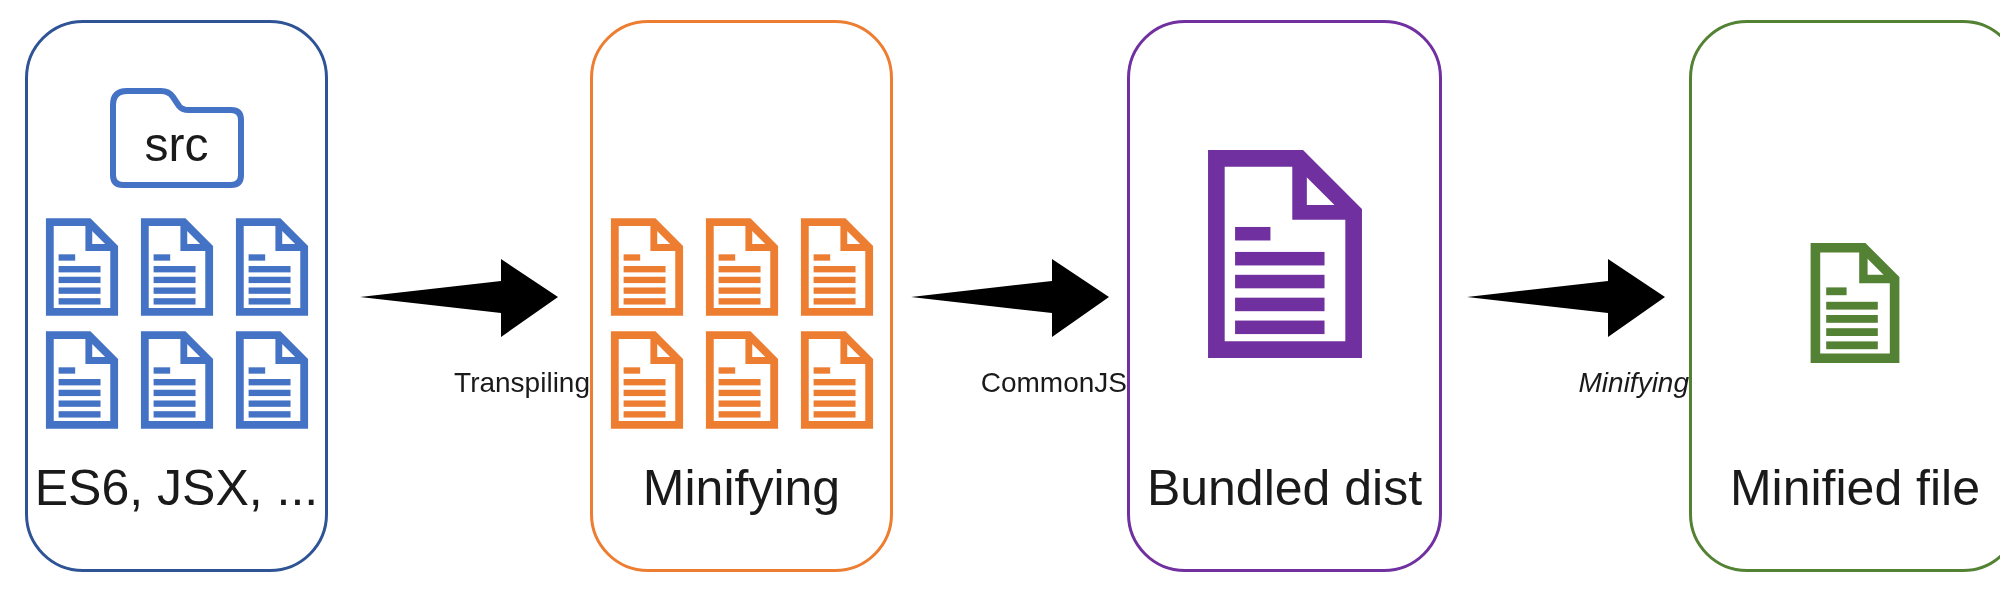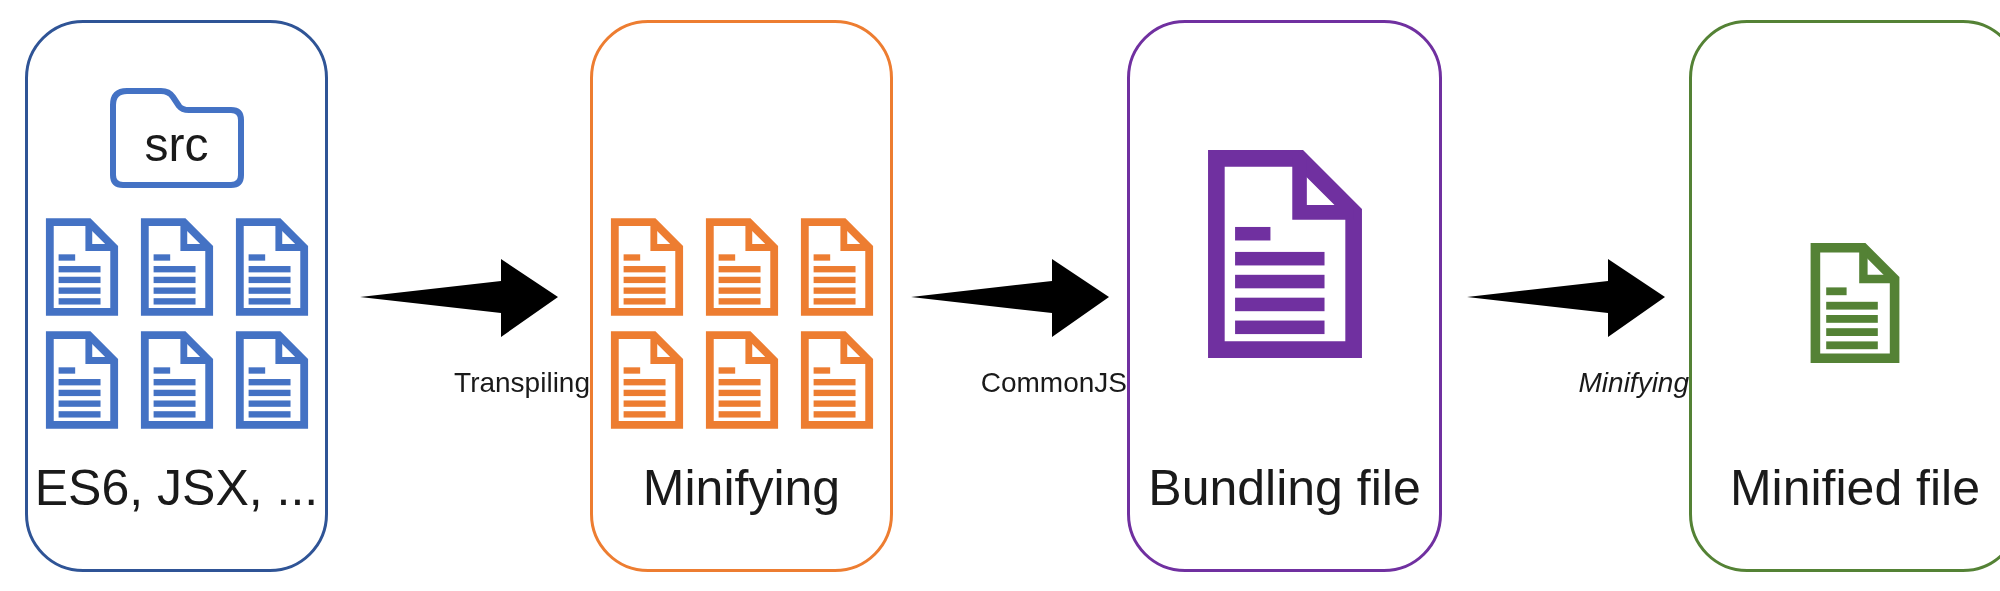--- a/index.html
+++ b/index.html
@@ -212,21 +212,21 @@
     <svg class="arrow-svg">
         <use href="#sym-arrow"></use>
       </svg>
     <div class="arrow-label">CommonJS</div>
   </div>
 
   <section class="panel wide" style="--border: #7030a0; --icon: #7030a0;">
     <svg class="doc-big">
         <use href="#sym-doc"></use>
       </svg>
-    <div class="caption">Bundling file</div>
+    <div class="caption">Bundled dist</div>
   </section>
 
   <div class="arrow-col g3">
     <svg class="arrow-svg">
         <use href="#sym-arrow"></use>
       </svg>
     <div class="arrow-label">Minifying</div>
   </div>
 
   <section class="panel p4" style="--border: #548235; --icon: #548235;">

